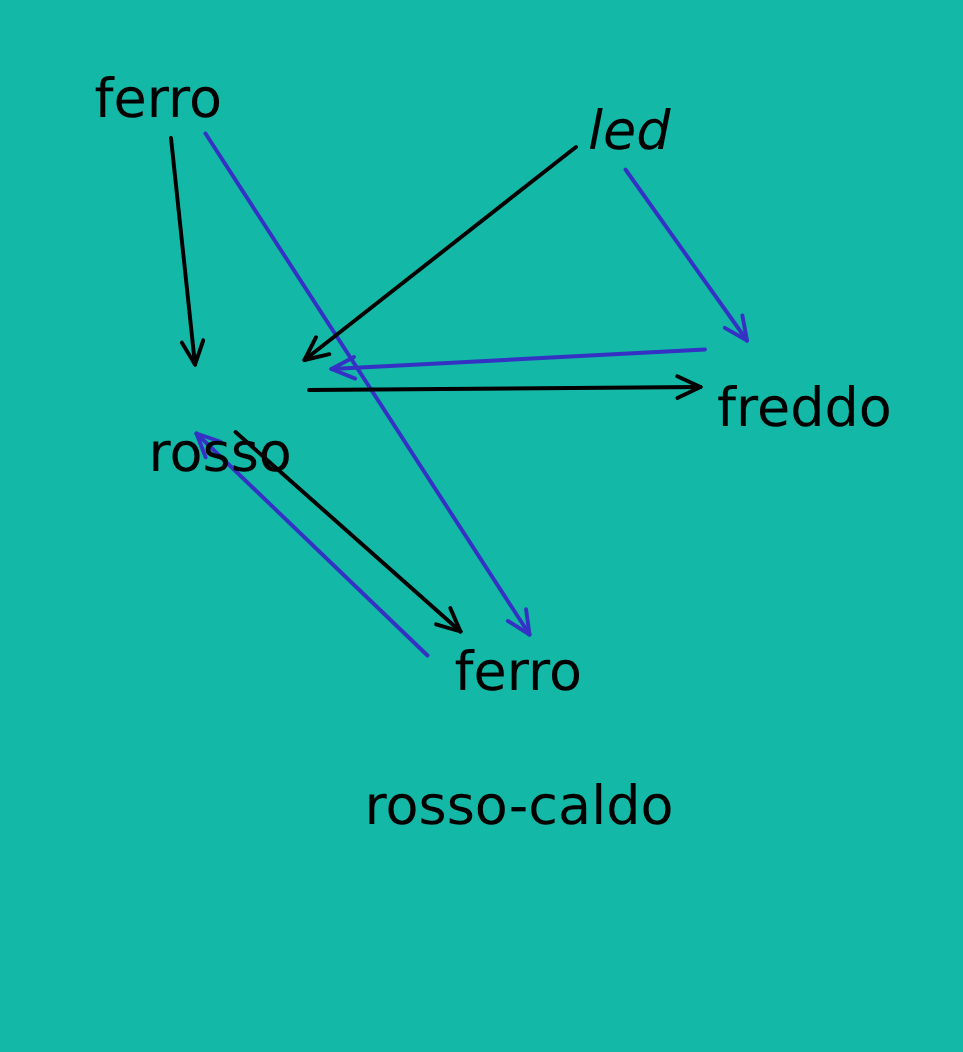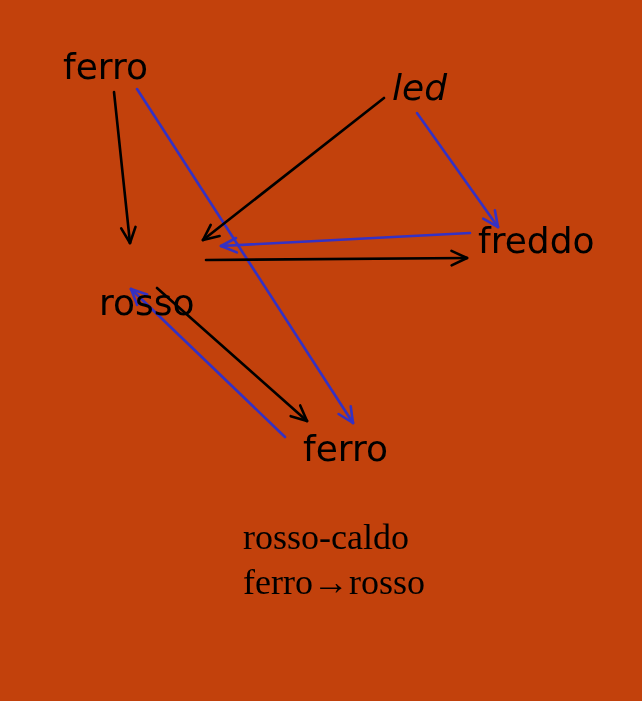--- a/index.html
+++ b/index.html
@@ -4,21 +4,21 @@
 <style>
   html, body {
     margin: 0;
     padding: 0;
     background: #ffffff;
   }
   #canvas {
     position: relative;
     width: 642px;
     height: 701px;
-    background: #c2410c;
+    background: #14b8a6;
     overflow: hidden;
     font-family: "DejaVu Sans", "Liberation Sans", sans-serif;
   }
   #edges-layer {
     position: absolute;
     left: 0;
     top: 0;
     width: 642px;
     height: 701px;
   }
@@ -34,21 +34,20 @@
     position: absolute;
     left: 243px;
     top: 515px;
     font-size: 36px;
     line-height: 45px;
     color: #000000;
     white-space: nowrap;
   }
   .annotation-line {
     height: 45px;
-    font-family: Liberation Serif, serif;
   }
 </style>
 </head>
 <body>
 
 <div id="canvas">
   <svg id="edges-layer" viewBox="0 0 642 701" xmlns="http://www.w3.org/2000/svg">
       <g stroke="#000000" stroke-width="2.6" stroke-linecap="round" fill="none">
         <line x1="114" y1="92" x2="130" y2="243"></line>
         <line x1="130" y1="243" x2="135.5" y2="226.9"></line>
@@ -87,20 +86,19 @@
       <g stroke="#3431c4" stroke-width="2.6" stroke-linecap="round" fill="none">
         <line x1="285" y1="437" x2="131" y2="289"></line>
         <line x1="131" y1="289" x2="137.1" y2="304.9"></line>
         <line x1="131" y1="289" x2="147.1" y2="294.5"></line>
       </g>
     </svg>
   <div id="nodes-layer">
       <span class="node-label" style="left: 63px; top: 46px;">ferro</span>
       <span class="node-label" style="left: 392px; top: 67px; font-style: italic;">led</span>
       <span class="node-label" style="left: 99px; top: 249px; margin-top: 33px;">rosso</span>
-      <span class="node-label" style="left: 478px; top: 220px;">freddo</span>
+      <span class="node-label" style="left: 478px; top: 252px;">freddo</span>
       <span class="node-label" style="left: 303px; top: 428px;">ferro</span>
     </div>
   <div id="annotation-block">
       <div class="annotation-line">rosso-caldo</div>
-      <div class="annotation-line">ferro→rosso</div>
     </div>
 </div>
 
 </body></html>

